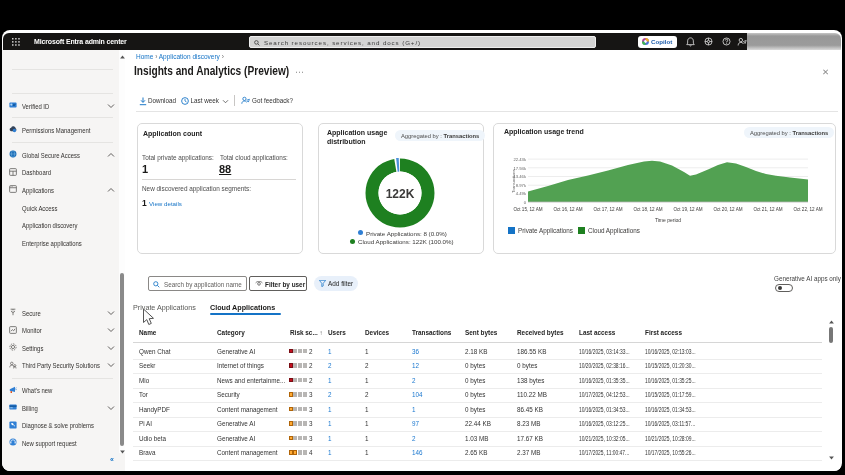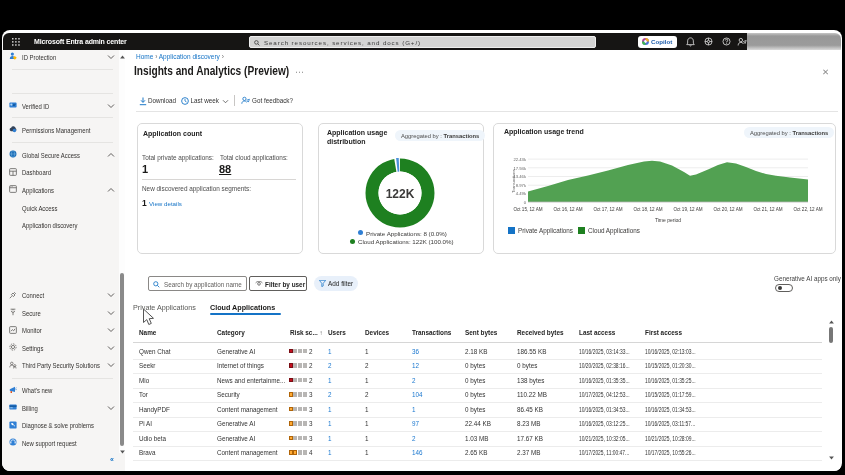--- a/index.html
+++ b/index.html
@@ -90,31 +90,20 @@
         <circle cx="6.2" cy="9" r="0.7" fill="#dedede"></circle>
       </svg>
     <svg class="abs hicon" style="left:734px;top:3.5px" width="10" height="10" viewBox="0 0 13 13">
         <circle cx="5" cy="4" r="2.2" fill="none" stroke="#dedede" stroke-width="1.1"></circle>
         <path d="M1.5 11 C1.5 8.5 3 7 5 7 C6.2 7 7.2 7.5 7.8 8.3" fill="none" stroke="#dedede" stroke-width="1.1"></path>
         <path d="M8 6 L12 4.5 L10.5 8.5 L9.6 7.1 L8 8.7" fill="none" stroke="#dedede" stroke-width="1"></path>
       </svg>
   </div>
   <div id="grayblock"></div>
   <div id="sidebar">
-    <div class="nav" style="top:0px">
-        <svg class="ic" viewBox="0 0 10 10">
-          <circle cx="4.2" cy="2.6" r="2" fill="#2f7fd4"></circle>
-          <path d="M1 8.6 C1 6 2.4 5 4.2 5 C6 5 7.4 6 7.4 8.6 Z" fill="#2f7fd4"></path>
-          <rect x="5.6" y="5.6" width="3.4" height="3.4" fill="#ffb900" transform="rotate(45 7.3 7.3)"></rect>
-        </svg>
-        <span class="lbl">ID Protection</span>
-        <svg class="chev" viewBox="0 0 8 6">
-          <path d="M1 1.5 L4 4.5 L7 1.5" fill="none" stroke="#605e5c" stroke-width="1"></path>
-        </svg>
-      </div>
     <div class="sdiv" style="top:18.5px"></div>
     <div class="sdiv" style="top:42.8px"></div>
     <div class="nav" style="top:48.5px">
         <svg class="ic" viewBox="0 0 10 10">
           <rect x="0.5" y="2" width="9" height="6.2" rx="1" fill="#2f7fd4"></rect>
           <rect x="1.6" y="3.2" width="2.6" height="2.6" rx="1.3" fill="#b4d6f4"></rect>
           <rect x="5" y="3.6" width="3.2" height="0.9" fill="#0b4c8c"></rect>
           <rect x="5" y="5.2" width="2.4" height="0.9" fill="#0b4c8c"></rect>
         </svg>
         <span class="lbl">Verified ID</span>
@@ -161,29 +150,22 @@
         <svg class="chev" viewBox="0 0 8 6">
           <path d="M1 4.5 L4 1.5 L7 4.5" fill="none" stroke="#605e5c" stroke-width="1"></path>
         </svg>
       </div>
     <div class="nav" style="top:150.5px">
         <span class="lbl2">Quick Access</span>
       </div>
     <div class="nav" style="top:168px">
         <span class="lbl2">Application discovery</span>
       </div>
-    <div class="nav" style="top:238px">
-        <svg class="ic" style="width:8px;height:8px;top:2.5px" viewBox="0 0 10 10">
-          <path d="M1 9 L3.5 6.5 M3 4.5 L5.5 7 L7.5 5 L5 2.5 Z" fill="none" stroke="#605e5c" stroke-width="1"></path>
-          <path d="M6.5 1.5 L8.5 3.5" stroke="#605e5c" stroke-width="1"></path>
-        </svg>
-        <span class="lbl">Connect</span>
-        <svg class="chev" viewBox="0 0 8 6">
-          <path d="M1 1.5 L4 4.5 L7 1.5" fill="none" stroke="#605e5c" stroke-width="1"></path>
-        </svg>
+    <div class="nav" style="top:185.5px">
+        <span class="lbl2">Enterprise applications</span>
       </div>
     <div class="nav" style="top:255.5px">
         <svg class="ic" style="width:8px;height:8px;top:2.5px" viewBox="0 0 10 10">
           <path d="M2 1.5 L8 1.5 M5 1.5 L5 3 M3 3.5 a2 2 0 1 0 4 0" fill="none" stroke="#605e5c" stroke-width="1"></path>
           <path d="M5 5.5 L5 9" stroke="#605e5c" stroke-width="1"></path>
         </svg>
         <span class="lbl">Secure</span>
         <svg class="chev" viewBox="0 0 8 6">
           <path d="M1 1.5 L4 4.5 L7 1.5" fill="none" stroke="#605e5c" stroke-width="1"></path>
         </svg>

